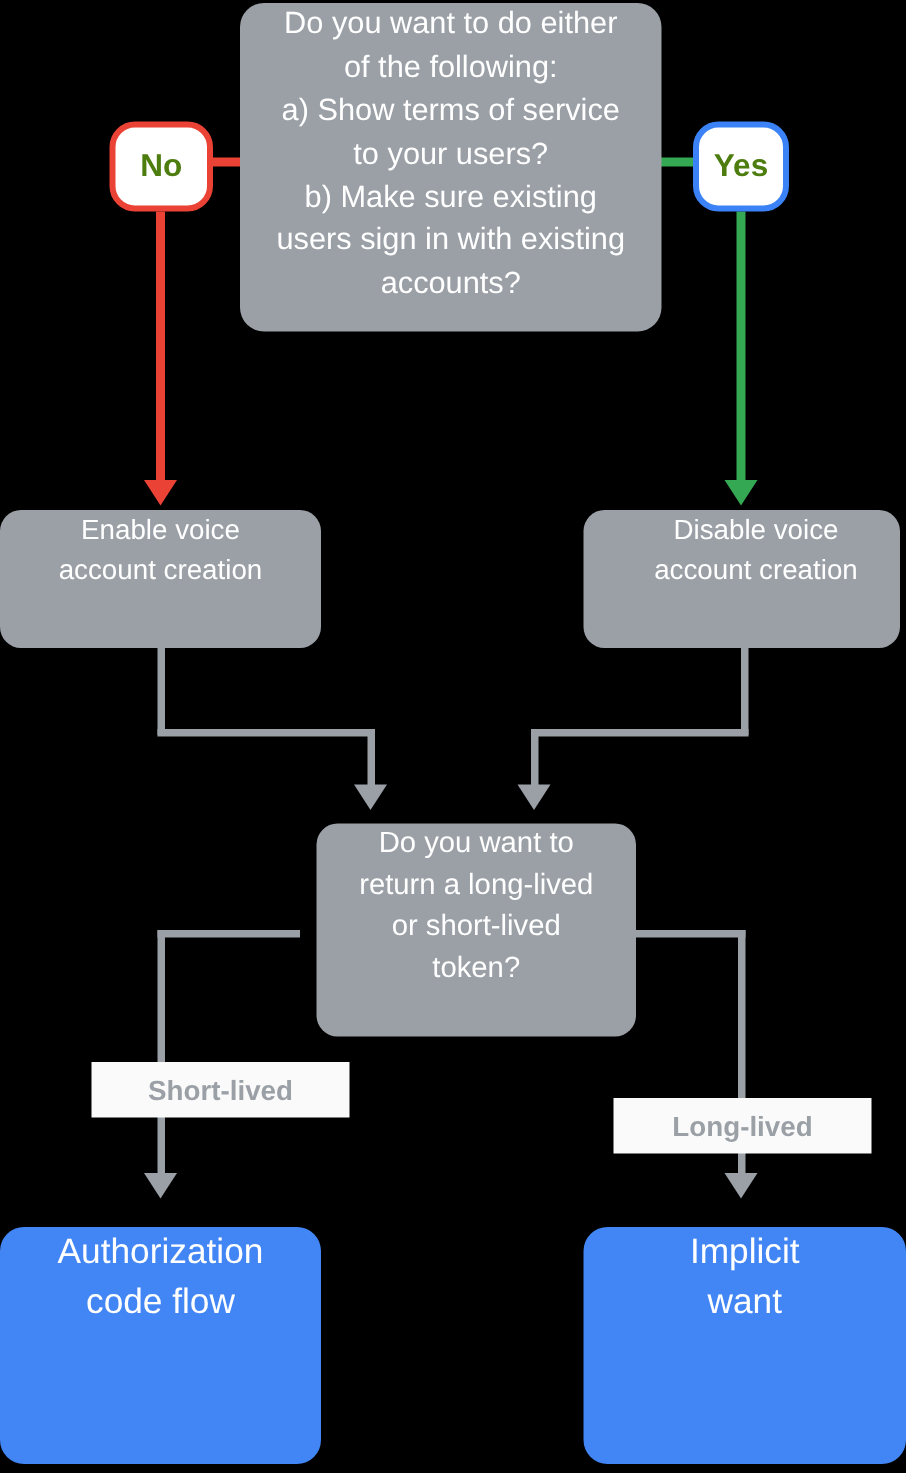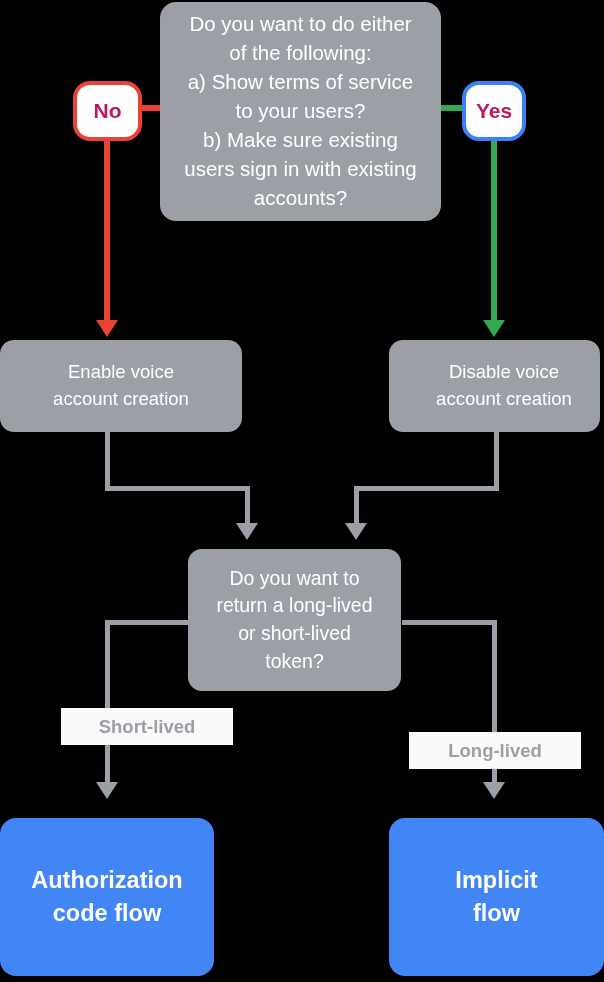--- a/index.html
+++ b/index.html
@@ -14,33 +14,33 @@
     background: #000000;
     overflow: hidden;
     font-family: "Liberation Sans", sans-serif;
   }
 
   
   .node {
     position: absolute;
     box-sizing: border-box;
     display: flex;
-    align-items: center;
+    align-items: flex-start;
     justify-content: center;
     text-align: center;
     border-radius: 14px;
   }
   .node-gray {
     background: #9aa0a6;
     color: #ffffff;
   }
   .node-blue {
     background: #4285f4;
     color: #ffffff;
-    font-weight: bold;
+    font-weight: normal;
   }
   .node-text {
     white-space: pre-line;
     line-height: 1.34;
   }
 
   
   #decision-1 {
     left: 160px;
     top: 2px;
@@ -58,21 +58,21 @@
   .pill {
     position: absolute;
     box-sizing: border-box;
     display: flex;
     align-items: center;
     justify-content: center;
     background: #ffffff;
     border-radius: 17px;
     font-size: 21px;
     font-weight: bold;
-    color: #be185d;
+    color: #4d7c0f;
     z-index: 6;
   }
   #pill-no {
     left: 73px;
     top: 81px;
     width: 69px;
     height: 60px;
     border: 4px solid #ea4335;
   }
   #pill-yes {
@@ -80,39 +80,39 @@
     top: 81px;
     width: 64px;
     height: 60px;
     border: 4px solid #3b82f6;
   }
 
   
   #box-enable {
     left: 0px;
     top: 340px;
-    width: 242px;
+    width: 214px;
     height: 92px;
   }
   #box-disable {
     left: 389px;
     top: 340px;
     width: 211px;
     height: 92px;
     padding-left: 19px;
   }
   #box-enable .node-text,
   #box-disable .node-text {
     font-size: 18.5px;
     line-height: 1.45;
   }
 
   
   #decision-2 {
-    left: 188px;
+    left: 211px;
     top: 549px;
     width: 213px;
     height: 142px;
   }
   #decision-2 .node-text {
     font-size: 19.5px;
     line-height: 1.42;
     padding: 0 8px;
   }
 
@@ -261,16 +261,16 @@
     <span>Long-lived</span>
   </div>
 
   <div class="node node-blue" id="box-auth">
     <div class="node-text">Authorization
 code flow</div>
   </div>
 
   <div class="node node-blue" id="box-implicit">
     <div class="node-text">Implicit
-flow</div>
+want</div>
   </div>
 
 </div>
 
 </body></html>

